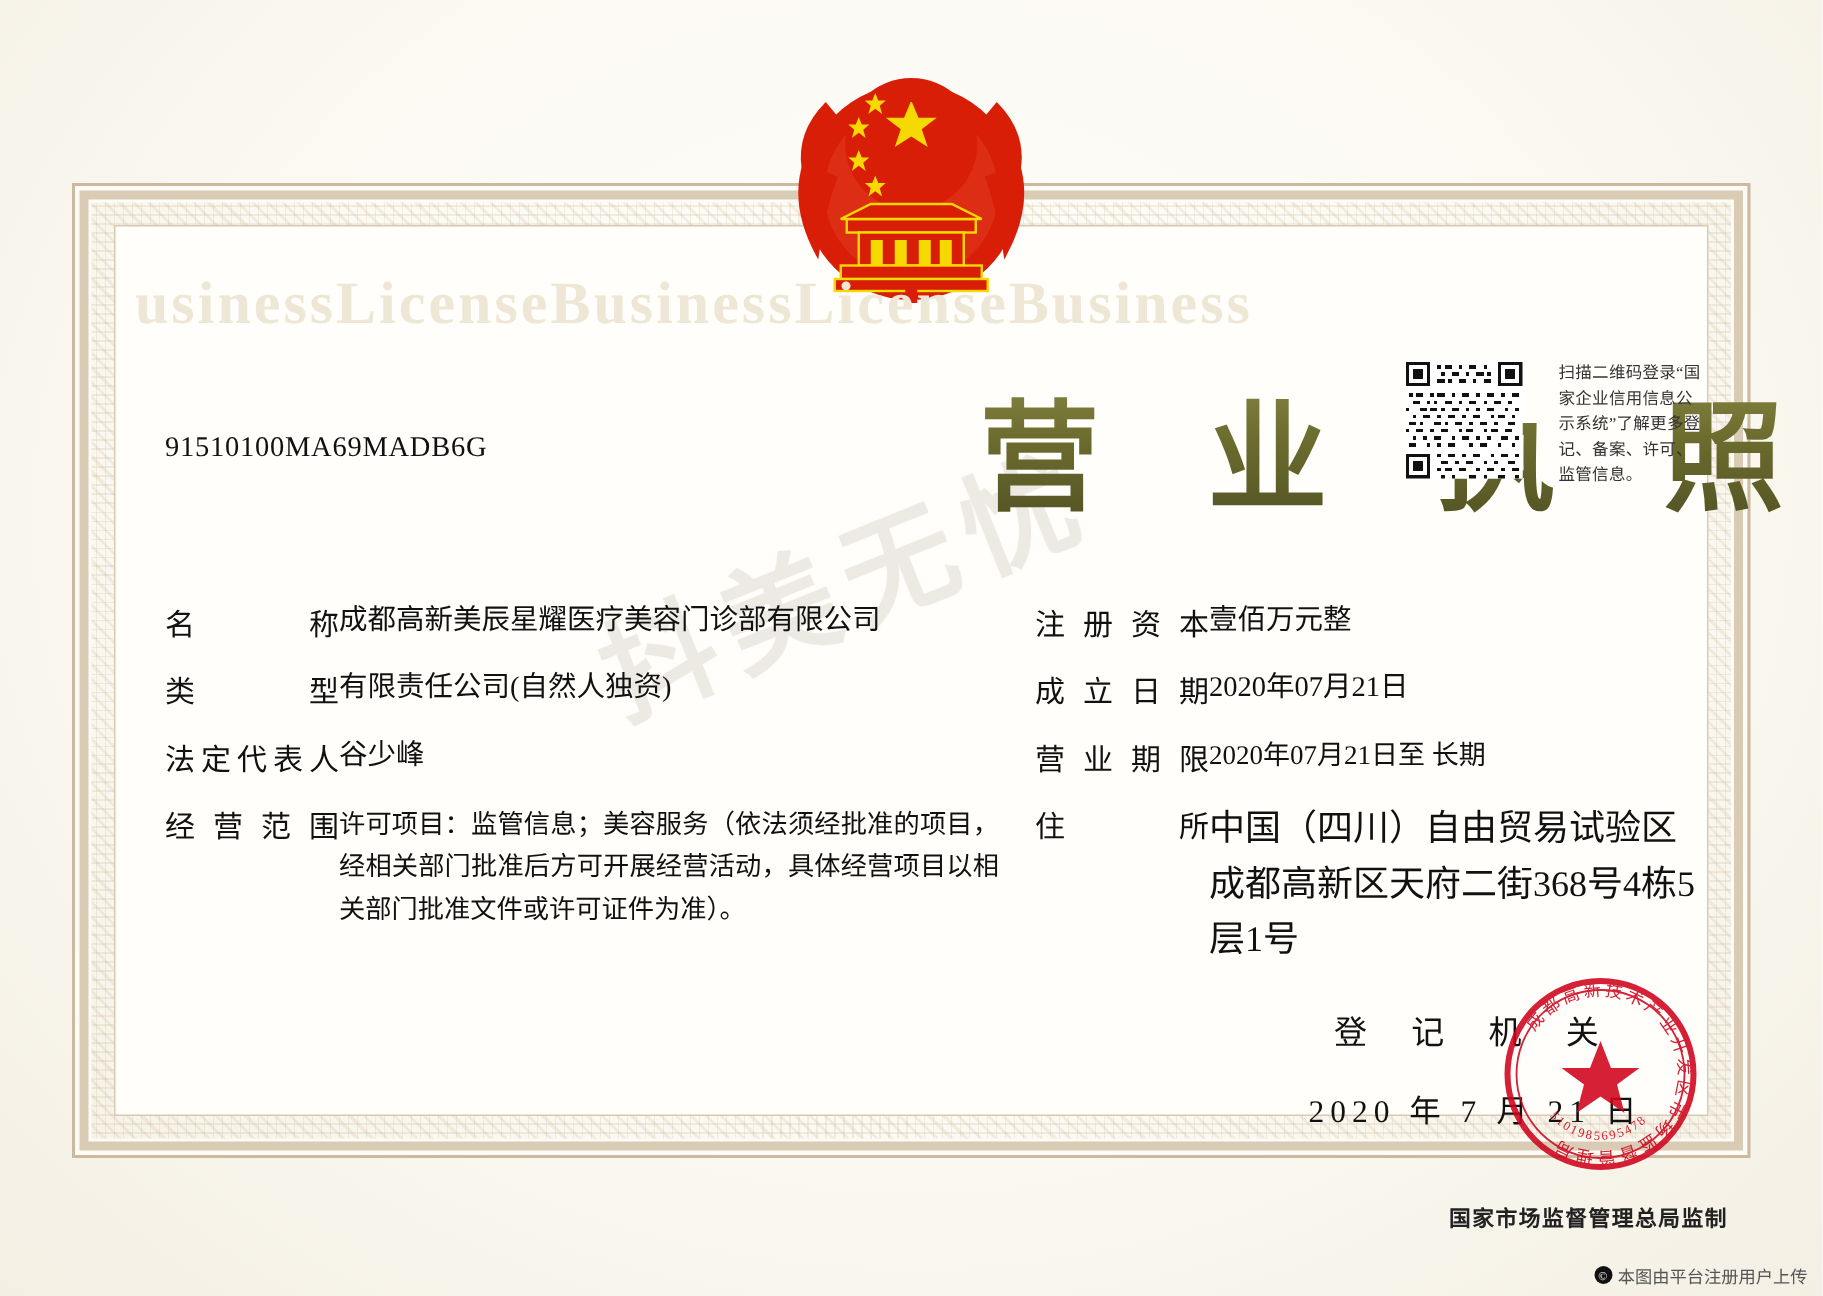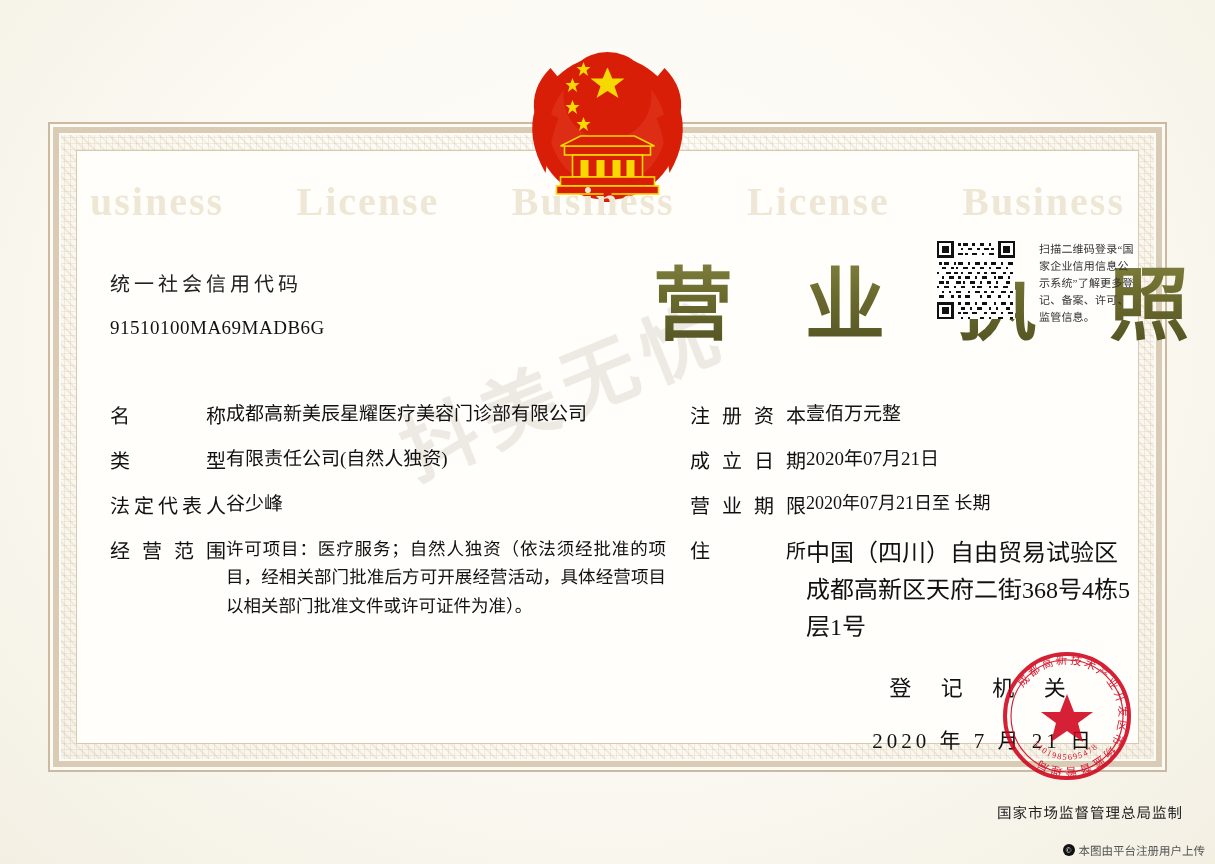--- a/index.html
+++ b/index.html
@@ -47,21 +47,21 @@
   
   .emblem{
     position:absolute;left:50%;top:18px;transform:translateX(-50%);
     width:175px;height:200px;
   }
   .emblem svg{display:block;width:100%;height:100%;}
 
   
   .watermark-row{
     position:absolute;left:90px;right:90px;top:178px;
-    display:flex;justify-content:space-between;
+    display:flex;
     font-family:"Liberation Serif",serif;
     font-size:40px;letter-spacing:2px;
     color:#efe7d6;
     pointer-events:none;user-select:none;white-space:nowrap;
     font-weight:700;
   }
   .watermark-diag{
     position:absolute;left:390px;top:330px;
     font-size:76px;color:#eceae2;
     transform:rotate(-22deg);
@@ -125,22 +125,22 @@
     opacity:.88;
   }
   .seal svg{width:100%;height:100%;display:block;}
 
   
   .footer-left{
     position:absolute;left:48px;bottom:42px;
     font-size:12.5px;color:#333;letter-spacing:.2px;
   }
   .footer-right{
-    position:absolute;right:32px;bottom:42px;
-    font-size:14.5px;color:#222;letter-spacing:1px;
+    position:absolute;right:63px;bottom:42px;
+    font-size:14.5px;color:#222;letter-spacing:1px;font-weight:bold;
   }
   .footer-badge{
     position:absolute;right:10px;bottom:6px;
     display:flex;align-items:center;gap:4px;
     font-size:11.5px;color:#555;
   }
   .footer-badge .dot{
     width:12px;height:12px;border-radius:50%;
     background:#111;color:#fff;font-size:8px;
     display:flex;align-items:center;justify-content:center;
@@ -210,21 +210,20 @@
     <span>License</span>
     <span>Business</span>
     <span>License</span>
     <span>Business</span>
   </div>
   <div class="watermark-diag">抖美无忧</div>
 
   <div class="title">营 业 执 照</div>
 
   <div class="code-block">
-    <div class="code-label">统一社会信用代码</div>
     <div class="code-value">91510100MA69MADB6G</div>
   </div>
 
   <div class="qr-wrap">
     <div class="qr">
       <svg viewBox="0 0 33 33" width="78" height="78" shape-rendering="crispEdges">
         <rect width="33" height="33" fill="#fff"></rect>
         <g fill="#111">
           <rect x="0" y="0" width="7" height="7"></rect>
             <rect x="1" y="1" width="5" height="5" fill="#fff"></rect>
@@ -386,21 +385,21 @@
         <div class="val">谷少峰</div>
       </div>
 
       <div class="row">
         <div class="lbl">
           <span>经</span>
           <span>营</span>
           <span>范</span>
           <span>围</span>
         </div>
-        <div class="val multiline">许可项目：医疗服务；自然人独资（依法须经批准的项目，经相关部门批准后方可开展经营活动，具体经营项目以相关部门批准文件或许可证件为准）。</div>
+        <div class="val multiline">许可项目：监管信息；美容服务（依法须经批准的项目，经相关部门批准后方可开展经营活动，具体经营项目以相关部门批准文件或许可证件为准）。</div>
       </div>
 
     </div>
 
     <div class="col-right">
 
       <div class="row">
         <div class="lbl">
           <span>注</span>
           <span>册</span>

